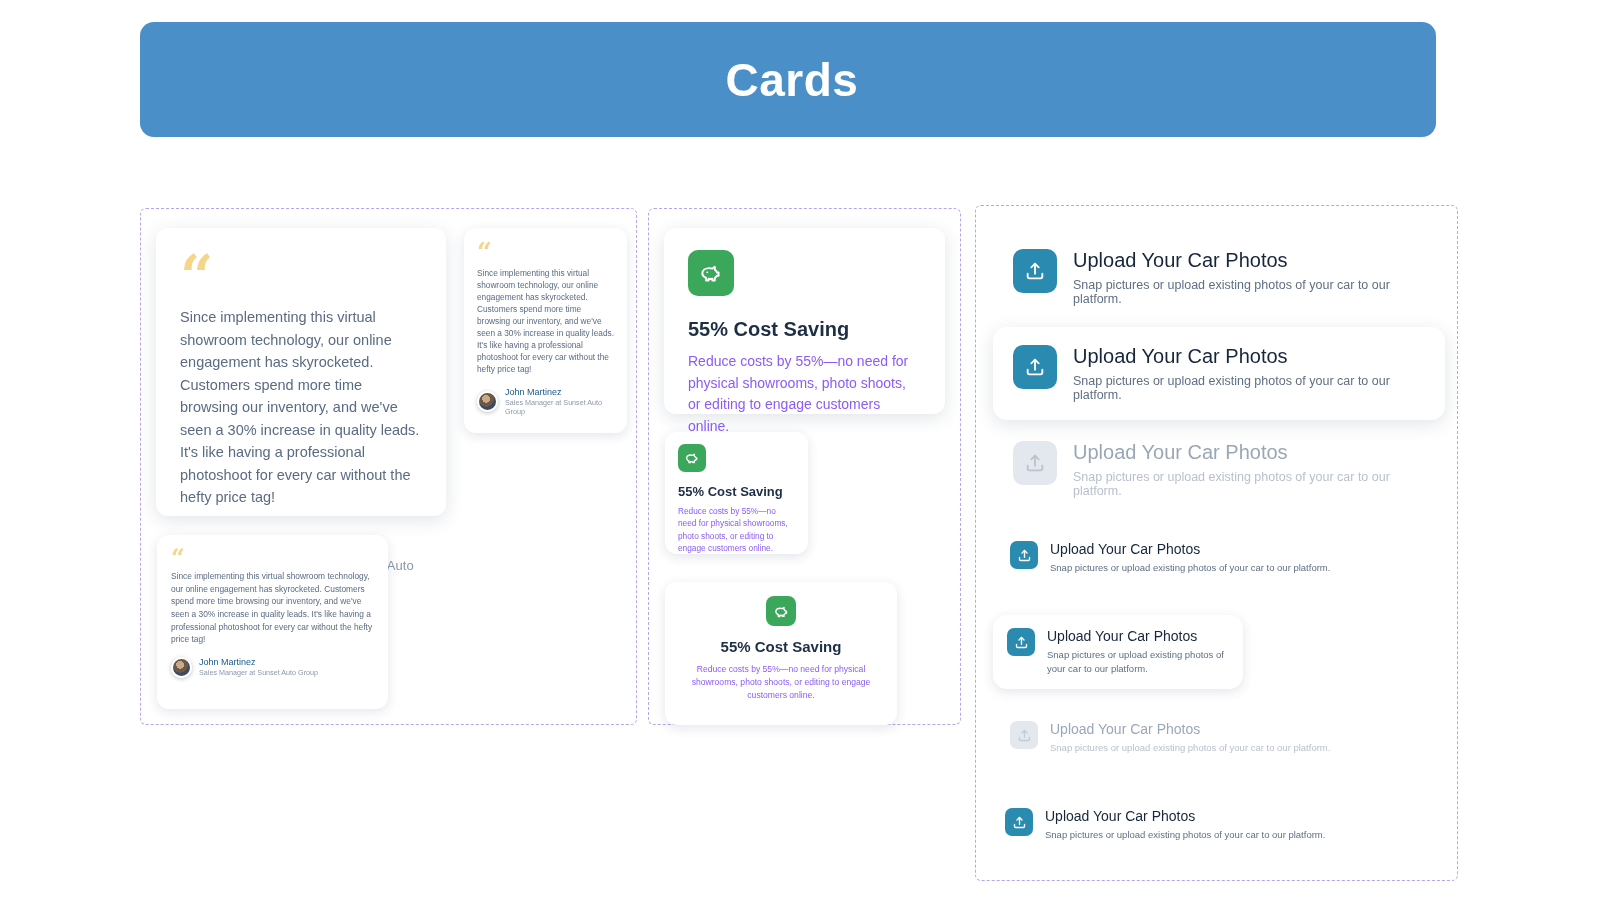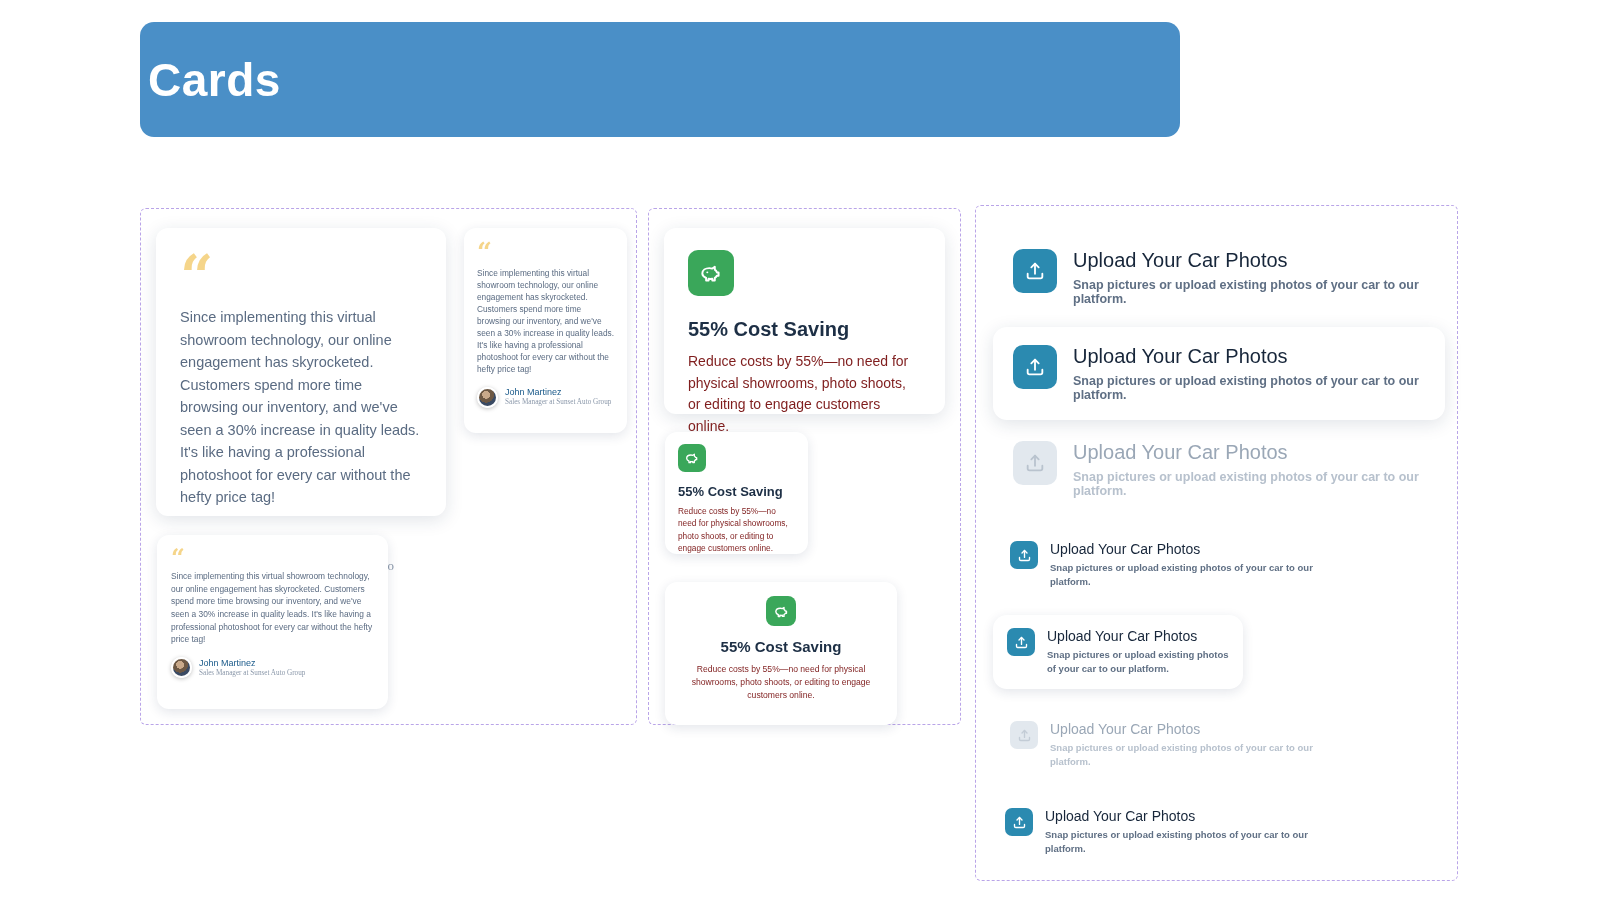--- a/index.html
+++ b/index.html
@@ -9,24 +9,24 @@
     background: #ffffff;
     font-family: "Liberation Sans", sans-serif;
     overflow: hidden;
   }
   .page { position: relative; width: 1600px; height: 900px; background: #fff; }
 
   
   .banner {
     position: absolute;
     left: 140px; top: 22px;
-    width: 1040px; height: 115px;
+    width: 1296px; height: 115px;
     background: #4a8fc7;
     border-radius: 14px 14px 14px 14px;
-    display: flex; align-items: center; justify-content: flex-start; padding-left: 8px;
+    display: flex; align-items: center; justify-content: center; padding-left: 8px;
   }
   .banner-title {
     color: #ffffff;
     font-size: 46px;
     font-weight: bold;
     letter-spacing: 0.5px;
   }
 
   
   .dashed {
@@ -51,21 +51,21 @@
   
   .quote-mark {
     color: #f5d58a;
     font-family: "DejaVu Serif", serif;
     line-height: 0.8;
     font-weight: bold;
     display: block;
   }
   .t-body { color: #5a6b82; }
   .t-name { color: #1a5a8a; font-weight: normal; }
-  .t-role { color: #8b98aa; font-family: Liberation Serif, serif; }
+  .t-role { color: #8b98aa; }
   .avatar {
     border-radius: 50%;
     background: radial-gradient(circle at 42% 34%, #c9a98a 0 26%, #6d5844 27% 52%, #3a4a63 53% 100%);
     border: 2px solid #ffffff;
     box-shadow: 0 1px 4px rgba(0,0,0,0.25);
     flex: 0 0 auto;
   }
   .t-person { display: flex; align-items: center; }
 
   
@@ -96,21 +96,21 @@
   #testimonial-wide .t-role { font-size: 7.2px; margin-top: 1px; }
 
   
   .save-icon {
     background: #3aa75a;
     border-radius: 10px;
     display: flex; align-items: center; justify-content: center;
     color: #ffffff;
   }
   .save-title { color: #1d2f45; font-weight: bold; }
-  .save-body { color: #7f1d1d; }
+  .save-body { color: #8b5cf6; }
 
   #saving-large { left: 664px; top: 228px; width: 281px; height: 186px; padding: 22px 24px; }
   #saving-large .save-icon { width: 46px; height: 46px; }
   #saving-large .save-title { font-size: 20px; margin-top: 22px; }
   #saving-large .save-body { font-size: 14px; line-height: 1.55; margin-top: 10px; }
 
   #saving-medium { left: 665px; top: 432px; width: 143px; height: 122px; padding: 12px 13px; }
   #saving-medium .save-icon { width: 28px; height: 28px; border-radius: 7px; }
   #saving-medium .save-title { font-size: 13px; margin-top: 12px; }
   #saving-medium .save-body { font-size: 8.3px; line-height: 1.5; margin-top: 6px; }
@@ -130,21 +130,21 @@
   .upload-row.boxed { background: #ffffff; border-radius: 14px; }
   .u-icon {
     background: #2b8ab0;
     color: #ffffff;
     border-radius: 10px;
     display: flex; align-items: center; justify-content: center;
     flex: 0 0 auto;
   }
   .u-icon.muted { background: #e2e8ee; color: #b9c3ce; }
   .u-title { color: #17263a; font-weight: normal; }
-  .u-sub { color: #5f6f84; font-weight: bold; }
+  .u-sub { color: #5f6f84; }
   .u-title.muted { color: #9aa7b6; }
   .u-sub.muted { color: #b7c1cd; }
 
   
   #upload-1 { left: 1013px; top: 249px; width: 410px; }
   #upload-1 .u-icon { width: 44px; height: 44px; margin-right: 16px; }
   #upload-1 .u-title { font-size: 20px; }
   #upload-1 .u-sub { font-size: 12.5px; margin-top: 6px; }
 
   #upload-2 { left: 993px; top: 327px; width: 452px; padding: 18px 20px; }

